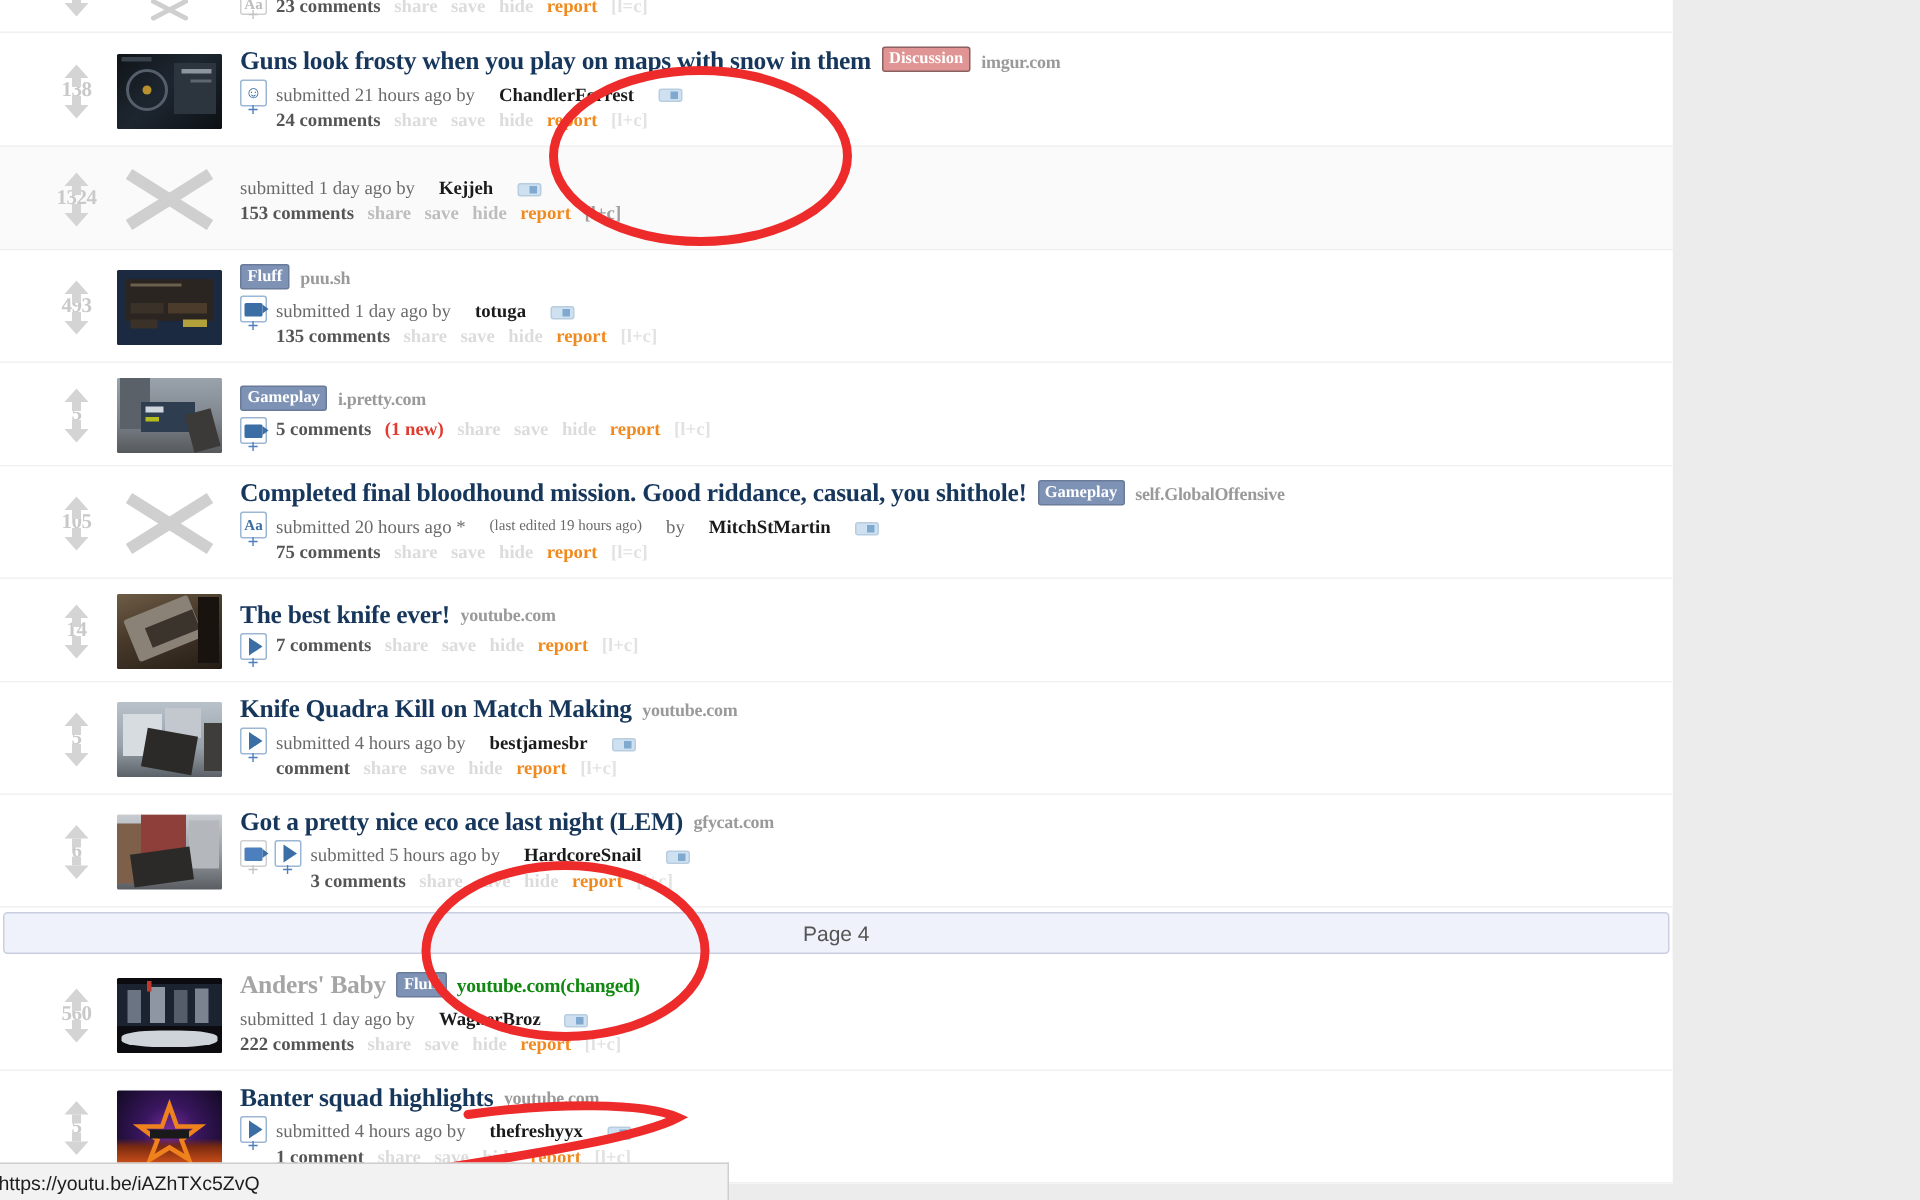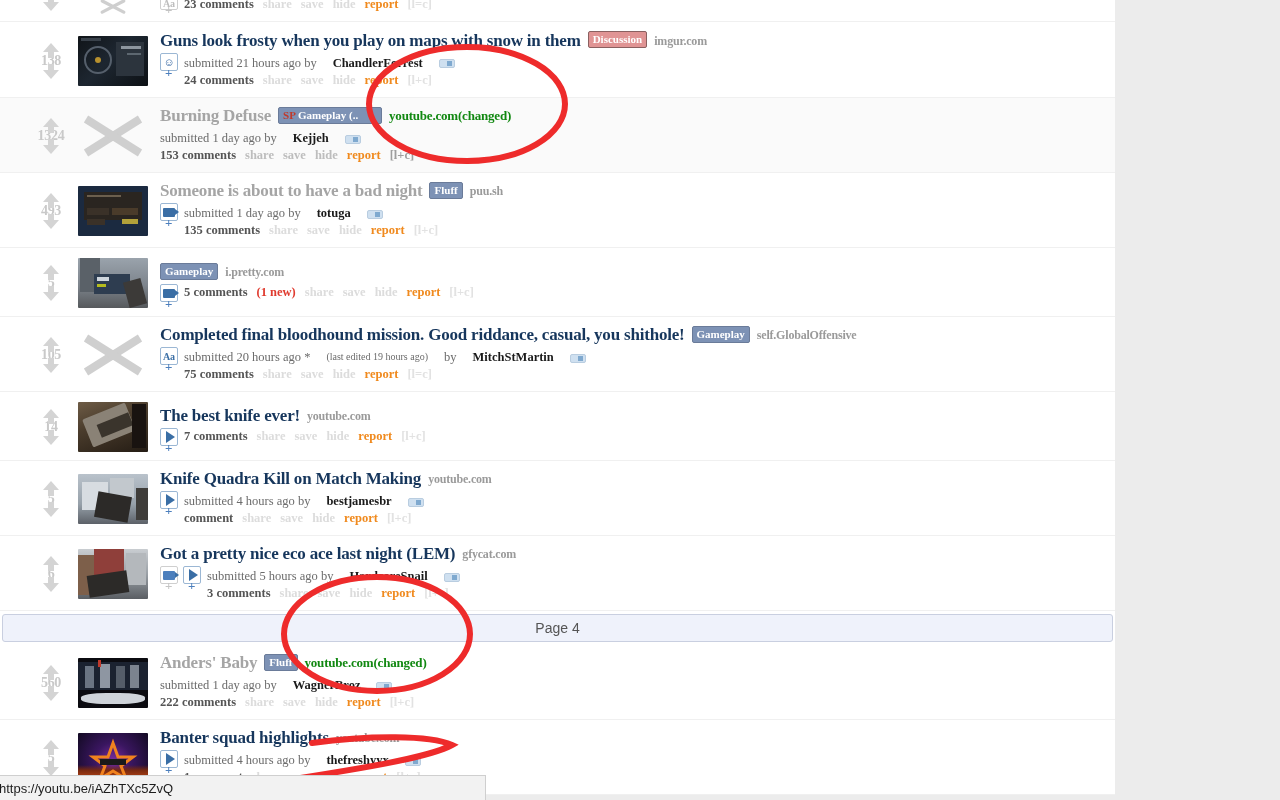--- a/index.html
+++ b/index.html
@@ -339,28 +339,20 @@
         <div class="thumb nsfwx" style="background:transparent;">
           <svg class="xsvg" width="70" height="46" viewBox="0 0 70 46">
             <g stroke="#cfcfcf" stroke-width="8" stroke-linecap="butt">
               <line x1="8" y1="40" x2="62" y2="6"></line>
               <line x1="8" y1="6" x2="62" y2="40"></line>
             </g>
           </svg>
         </div>
       </div>
       <div class="body">
-        <div class="titleline">
-          <span class="ptitle visited">Burning Defuse</span>
-          <span class="flair wide">
-            <span class="sp">SP</span>
-            <span>Gameplay (..</span>
-          </span>
-          <span class="domain changed">youtube.com(changed)</span>
-        </div>
         <div class="withicon" style="margin-top:2px;">
           <div class="colstack">
             <div class="tagline">
               <span>submitted 1 day ago by</span>
               <span class="user">Kejjeh</span>
               <span class="flagpill"></span>
             </div>
             <div class="buttons">
               <span class="comments">153 comments</span>
               <span class="dim2">share</span>
@@ -385,21 +377,20 @@
           <div style="position:absolute;left:6px;top:6px;right:6px;bottom:16px;background:#2a2520;"></div>
           <div style="position:absolute;left:9px;top:9px;width:34px;height:2px;background:#6b5f4e;"></div>
           <div style="position:absolute;left:9px;top:22px;width:22px;height:7px;background:#3a3128;"></div>
           <div style="position:absolute;left:34px;top:22px;width:26px;height:7px;background:#4a3b2a;"></div>
           <div style="position:absolute;left:9px;top:33px;width:18px;height:6px;background:#3a3128;"></div>
           <div style="position:absolute;left:44px;top:33px;width:16px;height:5px;background:#b2a13a;"></div>
         </div>
       </div>
       <div class="body">
         <div class="titleline">
-          <span class="ptitle visited">Someone is about to have a bad night</span>
           <span class="flair">Fluff</span>
           <span class="domain">puu.sh</span>
         </div>
         <div class="withicon" style="margin-top:2px;">
           <div class="colstack">
             <div class="expando">
               <span class="camera"></span>
               <span class="plus">+</span>
             </div>
           </div>

